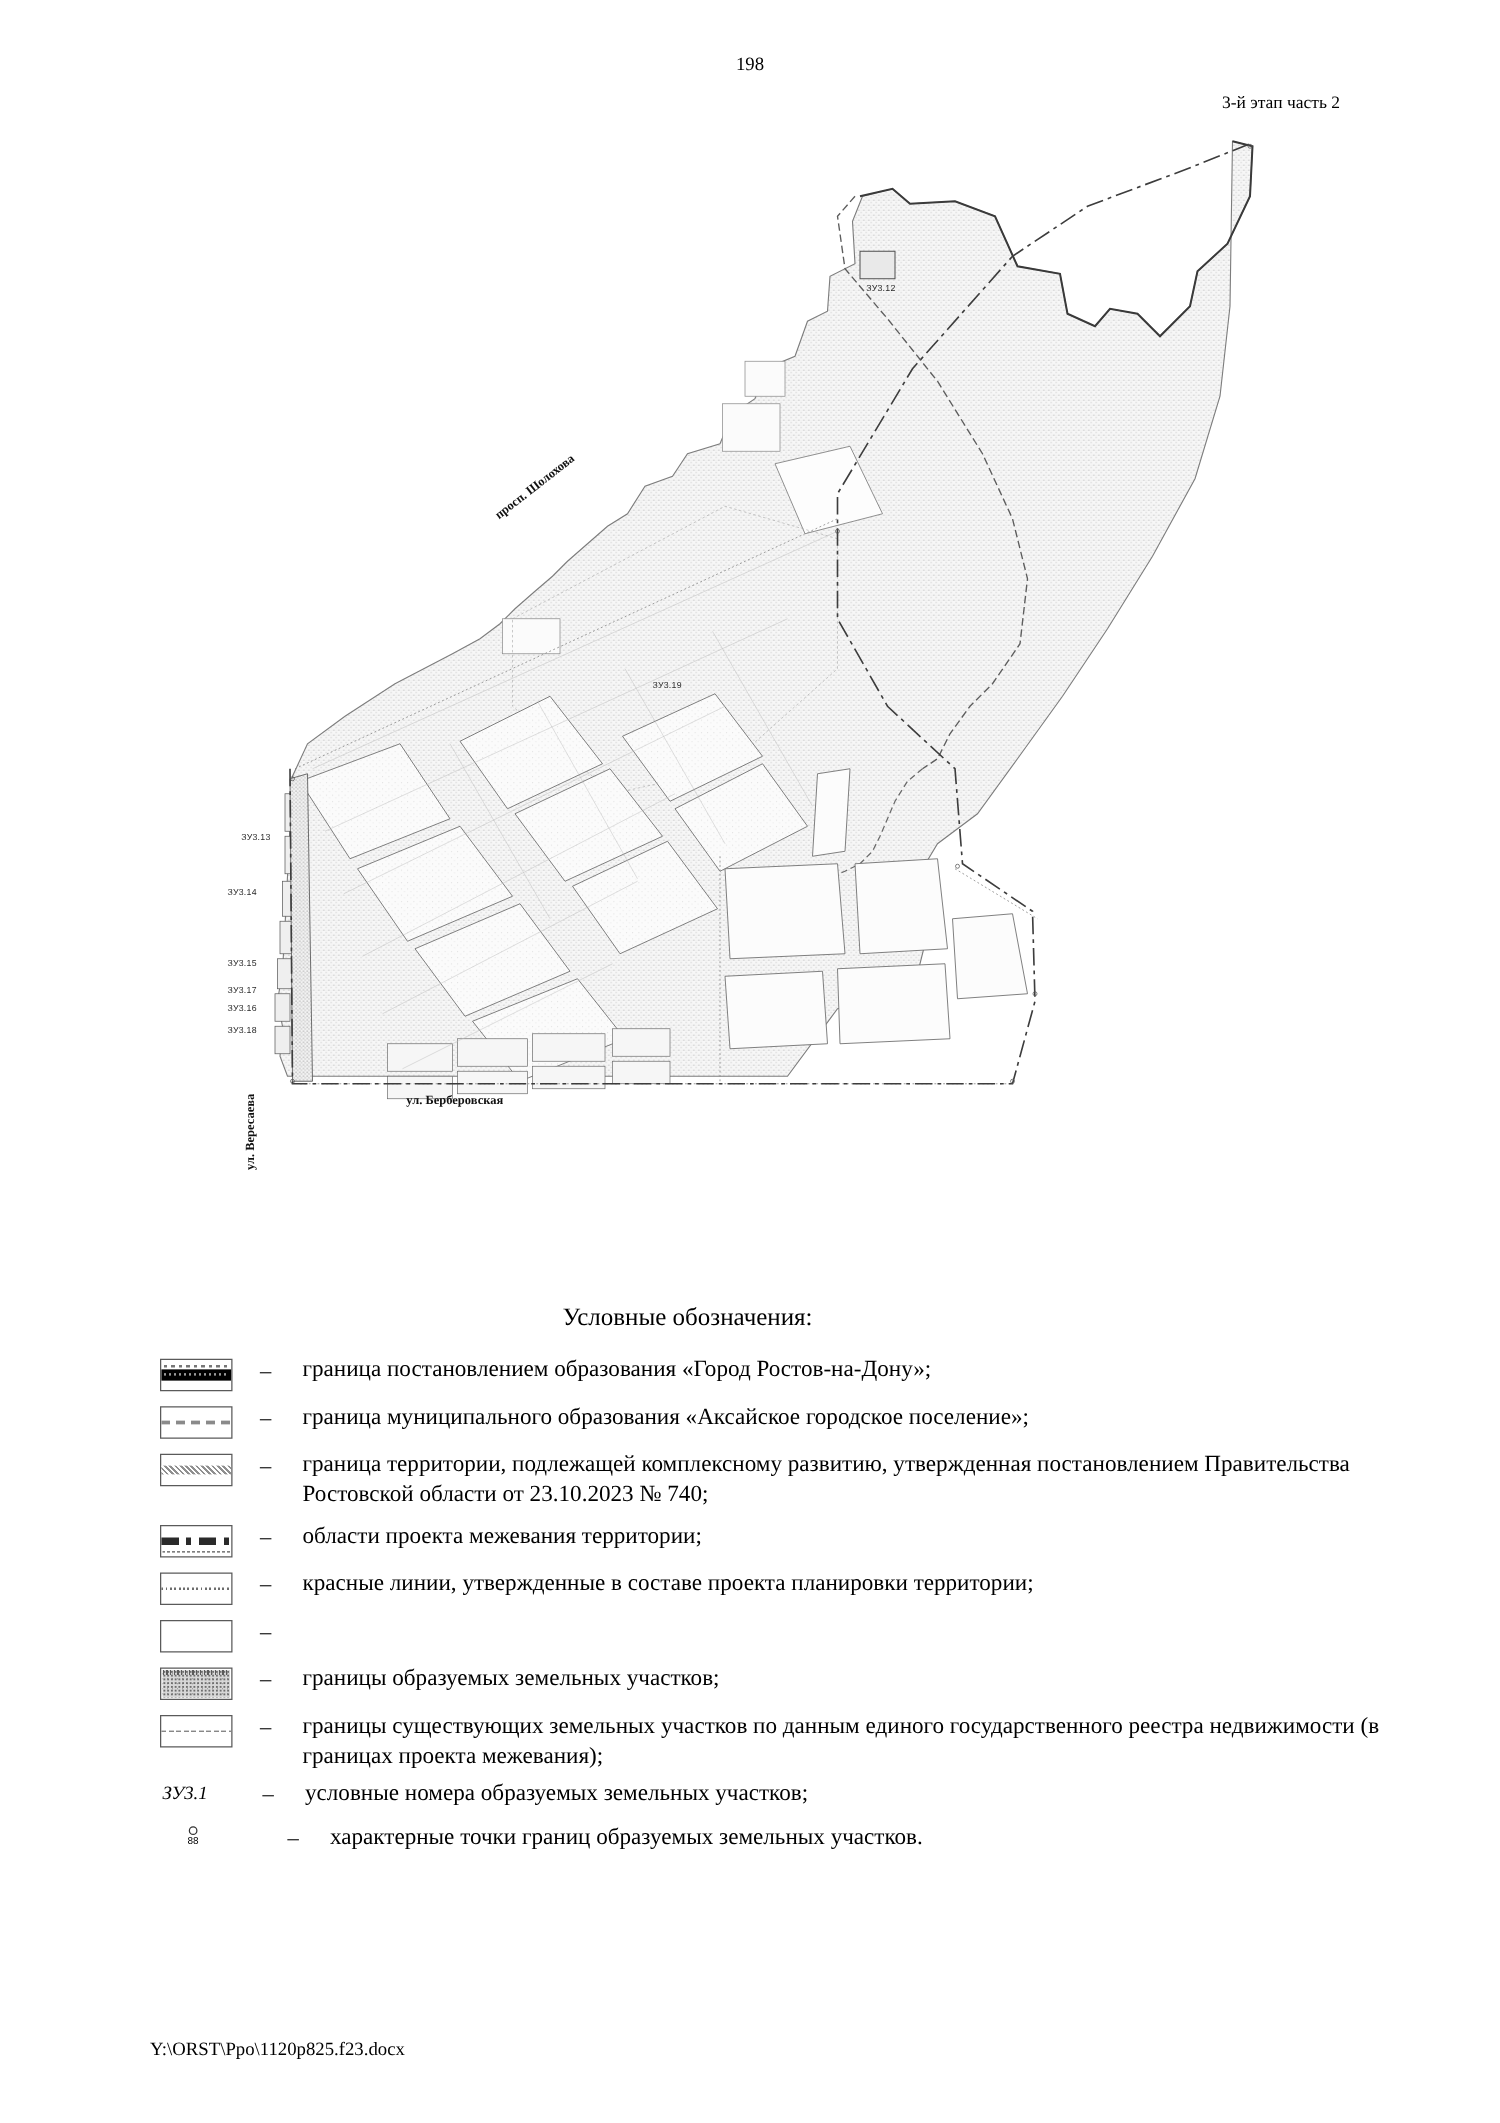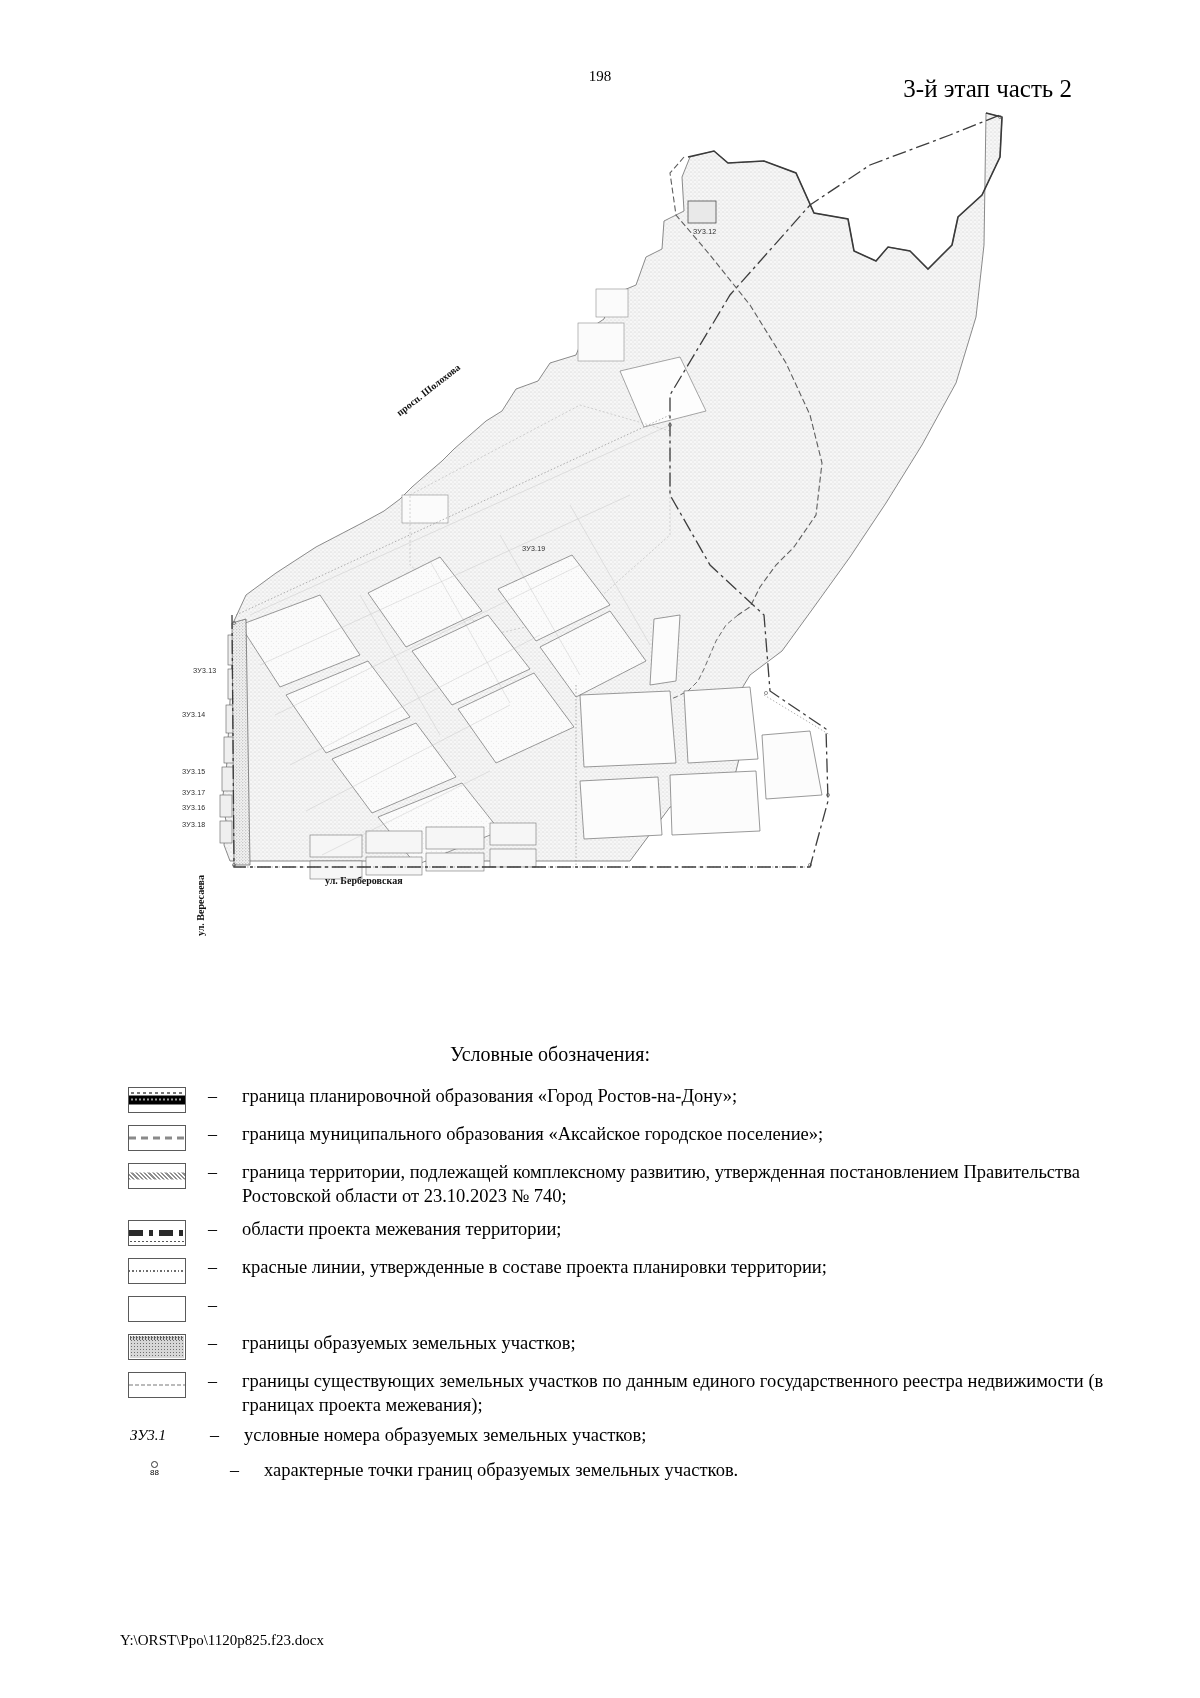--- a/index.html
+++ b/index.html
@@ -17,27 +17,26 @@
   }
 
   
   .page-number {
     position: absolute;
     top: 44px;
     left: 0;
     width: 1200px;
     text-align: center;
     font-size: 15px;
-    margin-top: 24px;
   }
   .stage-label {
     position: absolute;
     top: 75px;
     right: 128px;
-    font-size: 25px;
+    font-size: 14px;
   }
 
   
   .map-wrap {
     position: absolute;
     top: 95px;
     left: 110px;
     width: 990px;
     height: 850px;
   }
@@ -382,21 +381,21 @@
 <div class="legend">
 
   <div class="legend-row">
     <div class="legend-swatch-cell">
       <div class="swatch sw-city">
         <div class="topdots"></div>
           <div class="line"></div>
       </div>
     </div>
     <div class="legend-dash">–</div>
-    <div class="legend-text">граница планировочной образования «Город Ростов-на-Дону»;</div>
+    <div class="legend-text">граница постановлением образования «Город Ростов-на-Дону»;</div>
   </div>
 
   <div class="legend-row">
     <div class="legend-swatch-cell">
       <div class="swatch sw-aksay">
           <div class="line"></div>
         </div>
     </div>
     <div class="legend-dash">–</div>
     <div class="legend-text">граница муниципального образования «Аксайское городское поселение»;</div>

